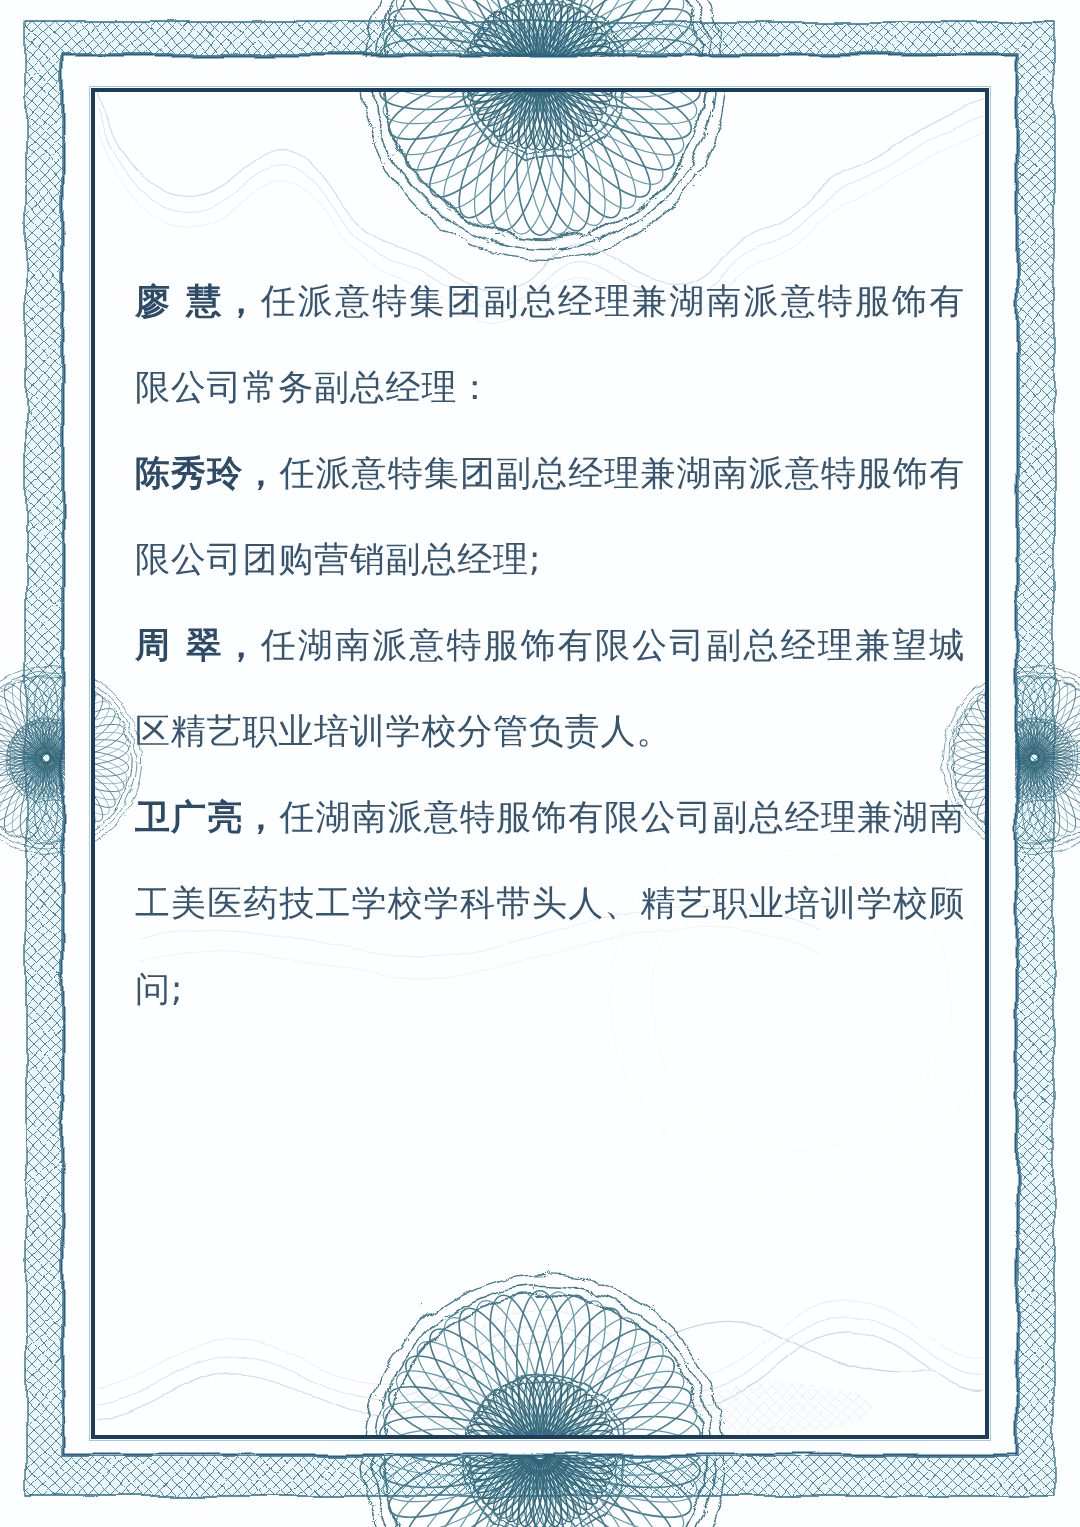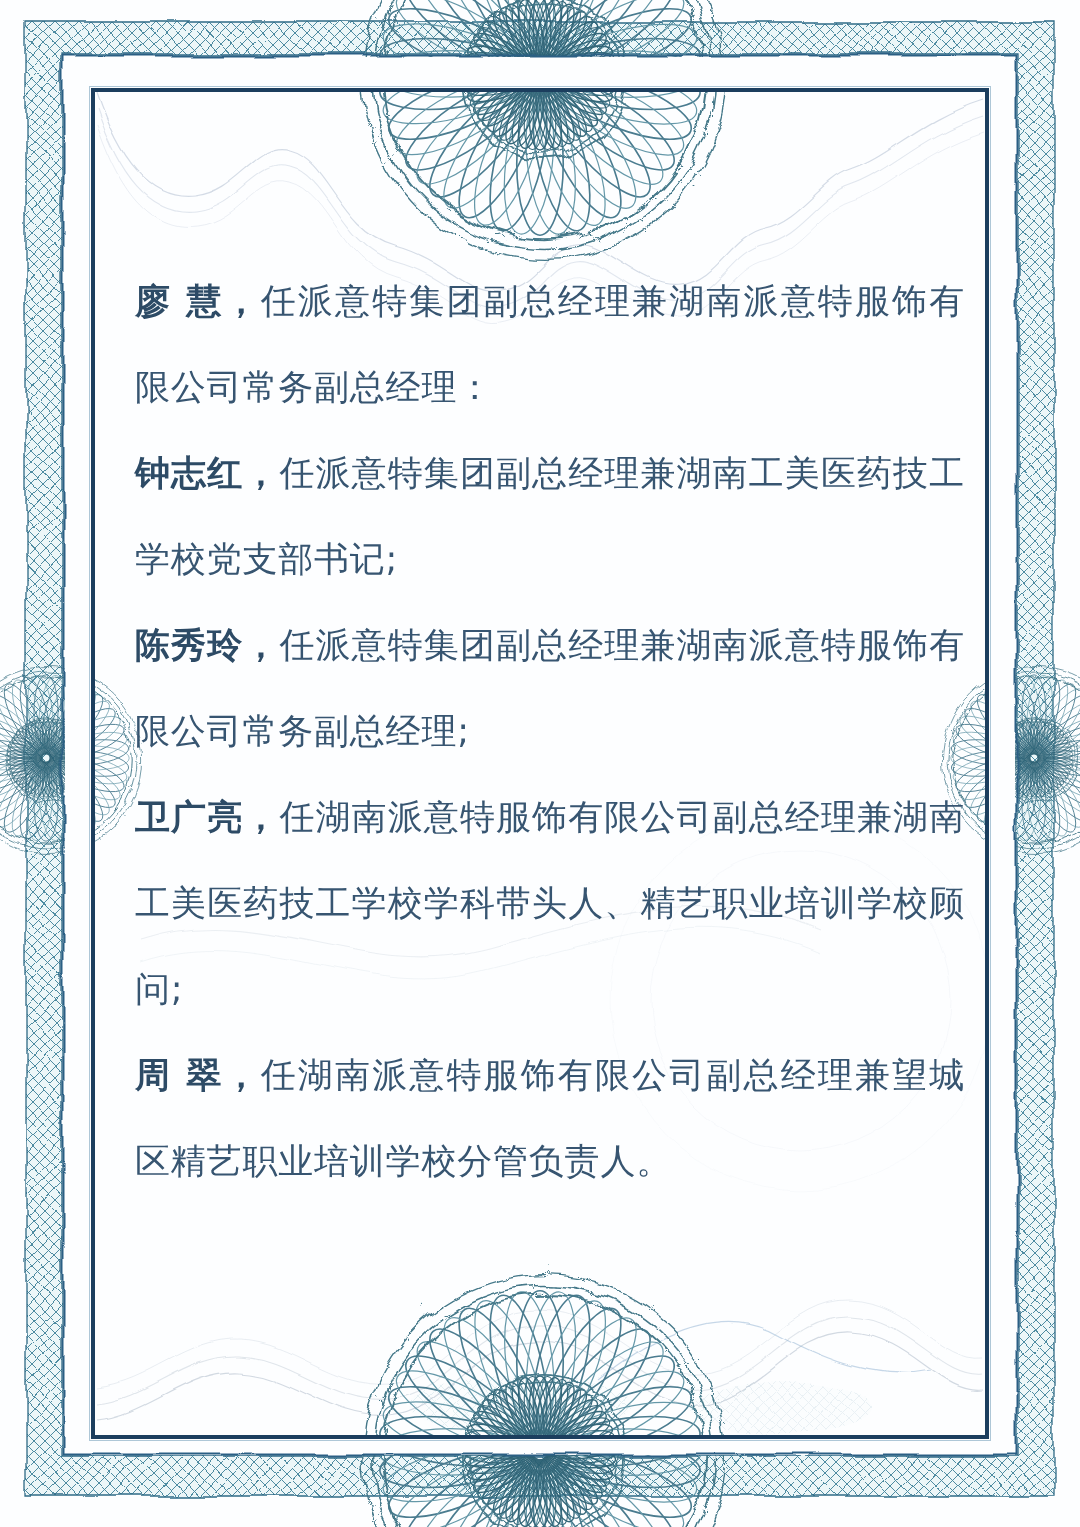--- a/index.html
+++ b/index.html
@@ -573,19 +573,18 @@
     <path d="M65,57 h950 v1398 h-950 z M93,90 h894 v1347 h-894 z" fill="#fdfeff" fill-rule="evenodd"></path>
 
     <rect x="63.5" y="55.5" width="953" height="1399" fill="none" stroke="#2a5f84" stroke-width="2" filter="url(#wiggle)"></rect>
 
     <rect x="89.5" y="86.5" width="901" height="1354" fill="none" stroke="#7aa2bd" stroke-width="1" opacity="0.6"></rect>
     <rect x="93" y="90" width="894" height="1347" fill="none" stroke="#1c3e5e" stroke-width="4"></rect>
   </svg>
 
   <div class="content">
     <p class="entry"><span class="name">廖 慧</span><span class="sep">，</span><span class="desc">任派意特集团副总经理兼湖南派意特服饰有限公司常务副总经理：</span></p>
-    <p class="entry"><span class="name">钟志红</span><span class="sep">，</span><span class="desc">任派意特集团副总经理兼湖南工美医药技工学校党支部书记;</span></p>
-    <p class="entry"><span class="name">陈秀玲</span><span class="sep">，</span><span class="desc">任派意特集团副总经理兼湖南派意特服饰有限公司常务副总经理;</span></p>
+    <p class="entry"><span class="name">陈秀玲</span><span class="sep">，</span><span class="desc">任派意特集团副总经理兼湖南派意特服饰有限公司团购营销副总经理;</span></p>
+    <p class="entry"><span class="name">周 翠</span><span class="sep">，</span><span class="desc">任湖南派意特服饰有限公司副总经理兼望城区精艺职业培训学校分管负责人。</span></p>
     <p class="entry"><span class="name">卫广亮</span><span class="sep">，</span><span class="desc">任湖南派意特服饰有限公司副总经理兼湖南工美医药技工学校学科带头人、精艺职业培训学校顾问;</span></p>
-    <p class="entry"><span class="name">周 翠</span><span class="sep">，</span><span class="desc">任湖南派意特服饰有限公司副总经理兼望城区精艺职业培训学校分管负责人。</span></p>
   </div>
 
 </div>
 
 </body></html>

